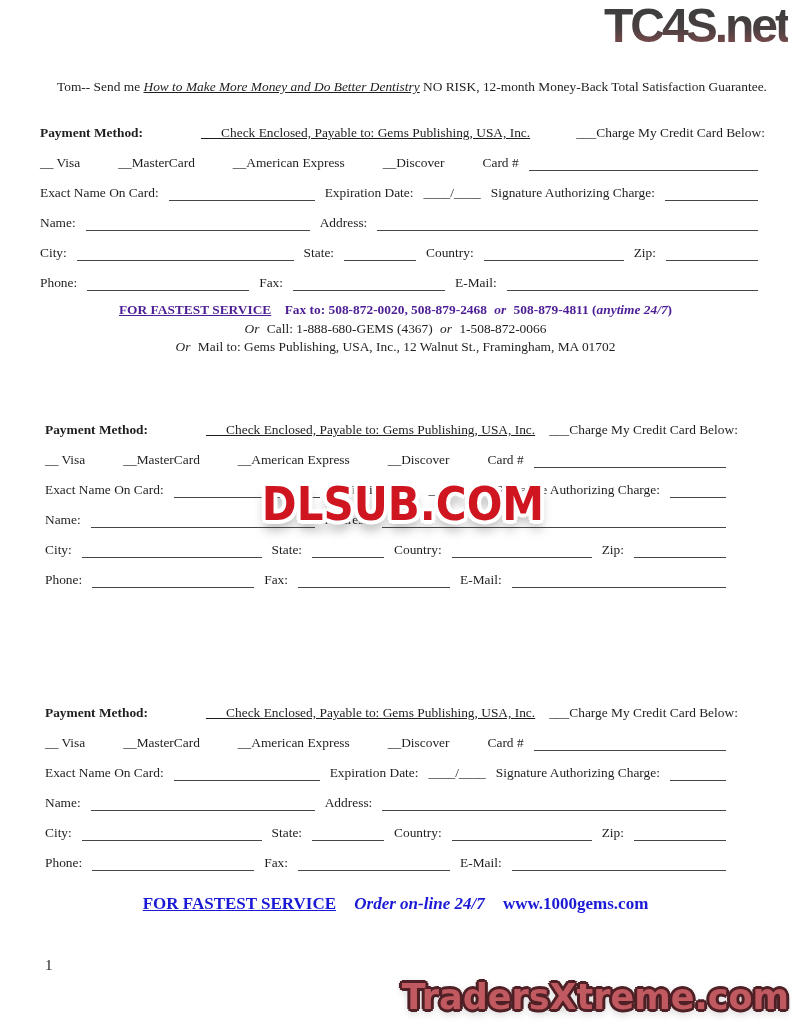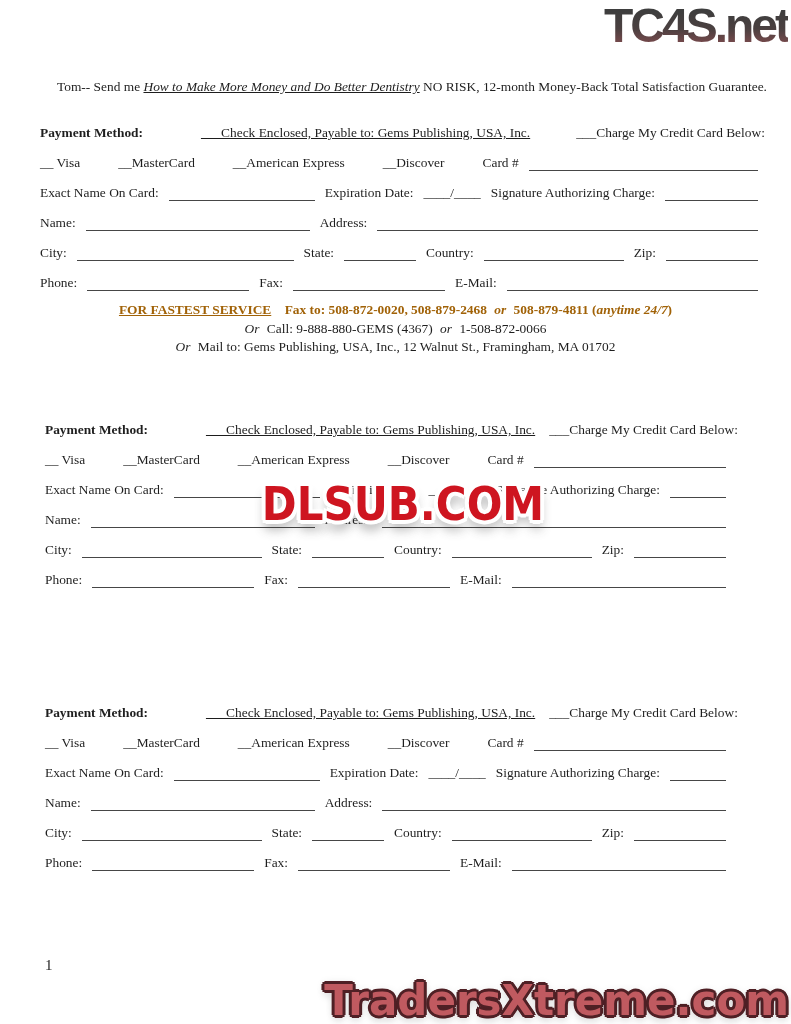--- a/index.html
+++ b/index.html
@@ -24,21 +24,21 @@
     font-size:42px; line-height:1.1; letter-spacing:0px; color:#ce1520;
     text-shadow:
       -3px -3px 0 #fff, 3px -3px 0 #fff, -3px 3px 0 #fff, 3px 3px 0 #fff,
       -4px 0 0 #fff, 4px 0 0 #fff, 0 -4px 0 #fff, 0 4px 0 #fff,
       0 8px 10px rgba(60,60,60,0.45);
     transform:scaleY(1.08);
   }
   .wm-traders {
     position:absolute; right:2px; top:978px;
     font-family:"DejaVu Sans", sans-serif; font-weight:bold;
-    font-size:42px; line-height:1.1; color:#c05a60;
+    font-size:35px; line-height:1.1; color:#c05a60;
     text-shadow:
       -2px -2px 0 #4f2025, 2px -2px 0 #4f2025, -2px 2px 0 #4f2025, 2px 2px 0 #4f2025,
       -3px 0 0 #4f2025, 3px 0 0 #4f2025, 0 3px 0 #4f2025, 0 -3px 0 #4f2025,
       0 0 10px #dcdcdc, 0 5px 8px #cfcfcf;
   }
 
   
   .intro-line { position:absolute; left:57px; top:79px; width:710px; white-space:nowrap; }
   .intro-line .ul { text-decoration:underline;font-style:italic; }
   .offer-row { position:absolute; left:66px; top:101px; width:700px; display:flex; align-items:flex-start; }
@@ -59,21 +59,21 @@
   .gap-check { margin-left:48px;text-decoration:underline; }
   .sec1 .gap-charge { margin-left:36px; }
   .sec2 .gap-charge, .sec3 .gap-charge { margin-left:4px; }
   .w-exact { width:146px; } .w-name { width:224px; }
   .w-state { width:72px; } .w-country { width:140px; } .w-zip { flex:0 0 92px; }
   .w-phone { width:162px; } .w-fax { width:152px; }
   .cardgap { margin-left:28px; }
 
   
   .contact { position:absolute; left:0; top:301px; width:791px; text-align:center; line-height:18.5px; }
-  .blue { color:#a16207;text-align:center; }
+  .blue { color:#4c1d95;text-align:center; }
   .contact .l1 { font-weight:bold; }
   .contact .head { text-decoration:underline; margin-right:10px; }
   .it { font-style:italic; }
   .sp { margin-right:4px; }
 
   
   .footer-blue {
     position:absolute; left:0; top:894px; width:791px; text-align:center;
     font-size:17px; font-weight:bold; color:#1a1ad6; white-space:nowrap;
   }
@@ -143,21 +143,21 @@
 
   <div class="contact">
     <div class="l1 blue">
       <span class="head">FOR FASTEST SERVICE</span>
       <span class="sp">Fax to: 508-872-0020, 508-879-2468</span>
       <span class="it sp">or</span>
       <span>508-879-4811 (</span><span class="it">anytime 24/7</span><span>)</span>
     </div>
     <div>
       <span class="it sp">Or</span>
-      <span class="sp">Call: 9-888-880-GEMS (4367)</span>
+      <span class="sp">Call: 1-888-680-GEMS (4367)</span>
       <span class="it sp">or</span>
       <span>1-508-872-0066</span>
     </div>
     <div>
       <span class="it sp">Or</span>
       <span>Mail to: Gems Publishing, USA, Inc., 12 Walnut St., Framingham, MA 01702</span>
     </div>
   </div>
 
   <div class="pay-section sec2">
@@ -251,18 +251,23 @@
     <div class="row">
       <span>Phone:</span>
       <span class="u w-phone"></span>
       <span>Fax:</span>
       <span class="u w-fax"></span>
       <span>E-Mail:</span>
       <span class="u u-flex"></span>
     </div>
   </div>
 
+  <div class="footer-blue">
+    <span class="head">FOR FASTEST SERVICE</span>
+    <span class="order">Order on-line 24/7</span>
+    <span>www.1000gems.com</span>
+  </div>
 
   <div class="page-number">1</div>
 
   <div class="wm-traders">TradersXtreme.com</div>
 
 </div>
 
 </body></html>

